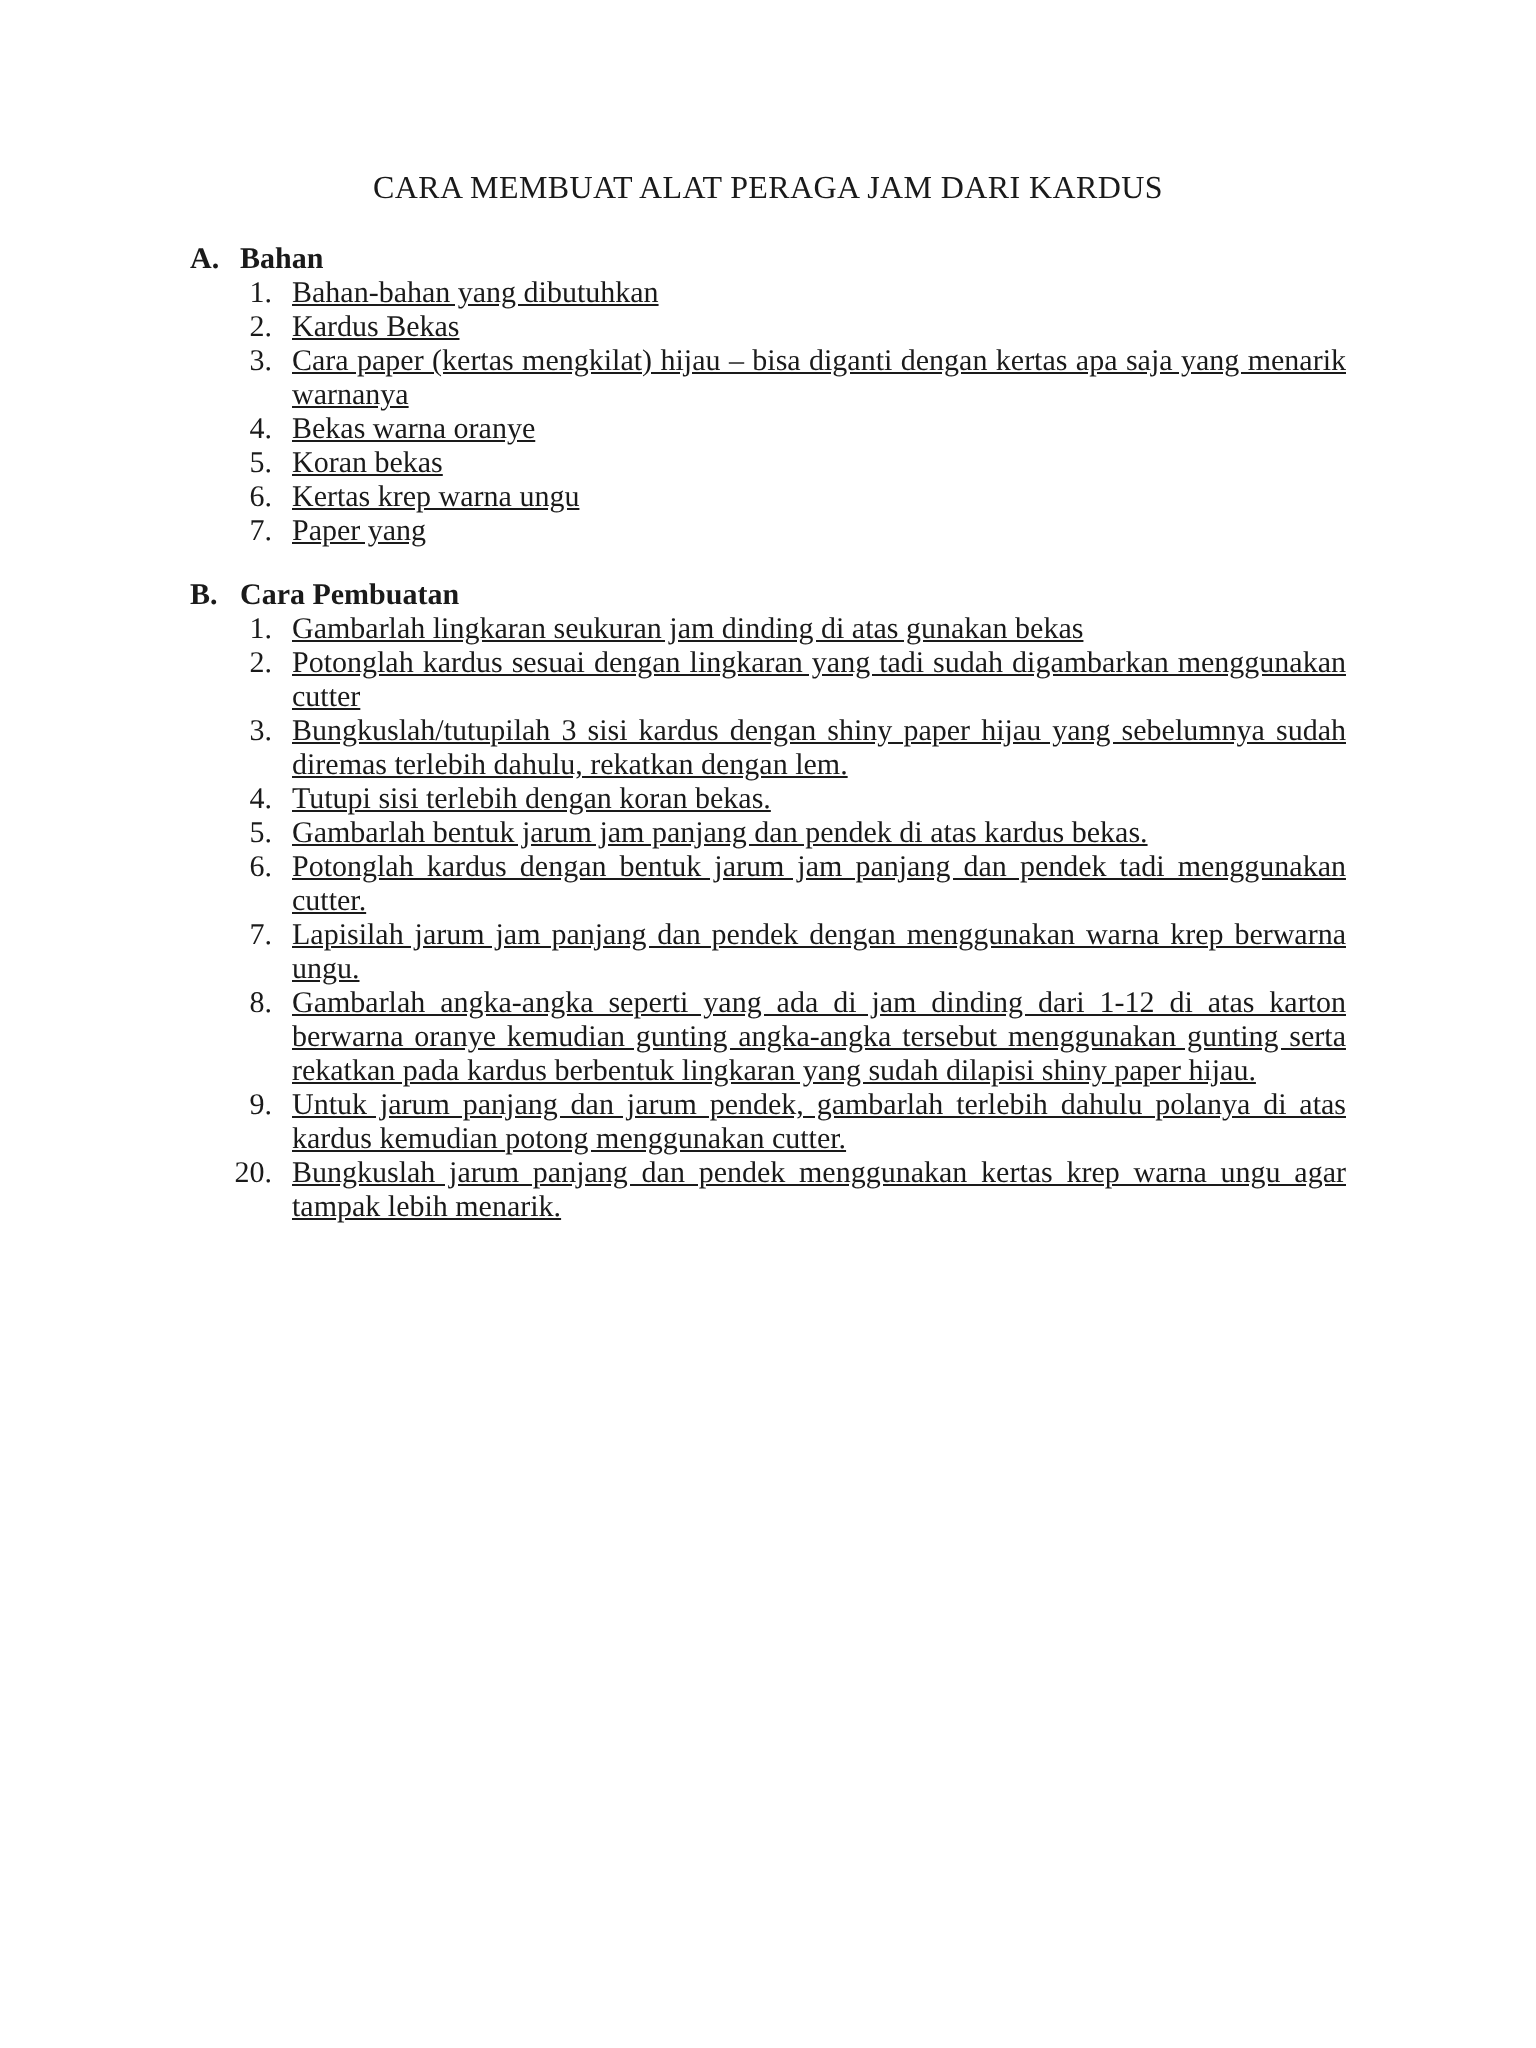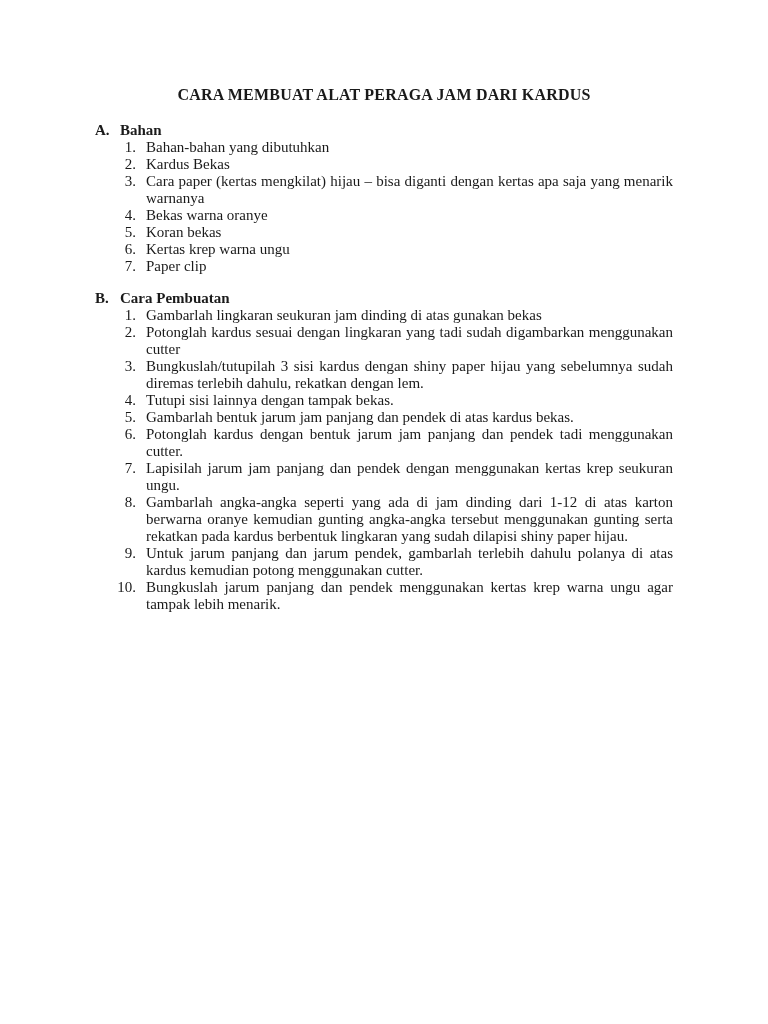--- a/index.html
+++ b/index.html
@@ -18,21 +18,21 @@
     box-sizing: border-box;
     width: 768px;
     height: 1024px;
     padding: 0 95px;
     background: #ffffff;
   }
   .doc-title {
     margin-top: 86px;
     font-size: 16px;
     line-height: 18px;
-    font-weight: bold;
+    font-weight: normal;
     text-align: center;
     letter-spacing: 0.2px;
   }
   .section { margin: 0; }
   .section-heading {
     display: flex;
     font-weight: bold;
     font-size: 15px;
     line-height: 17px;
   }
@@ -49,20 +49,21 @@
   }
   .li .num {
     flex: 0 0 41px;
     text-align: right;
     padding-right: 10px;
     white-space: nowrap;
   }
   .li .txt {
     flex: 1;
     text-align: justify;
+    text-decoration: underline;
   }
 </style>
 </head>
 <body>
 
 <div class="doc-page">
 
   <h1 class="doc-title">CARA MEMBUAT ALAT PERAGA JAM DARI KARDUS</h1>
 
   <div class="section section-a">
@@ -90,21 +91,21 @@
       <div class="li">
         <span class="num">5.</span>
         <span class="txt">Koran bekas</span>
       </div>
       <div class="li">
         <span class="num">6.</span>
         <span class="txt">Kertas krep warna ungu</span>
       </div>
       <div class="li">
         <span class="num">7.</span>
-        <span class="txt">Paper clip</span>
+        <span class="txt">Paper yang</span>
       </div>
     </div>
   </div>
 
   <div class="section section-b">
     <div class="section-heading">
       <span class="section-letter">B.</span>
       <span class="section-title-text">Cara Pembuatan</span>
     </div>
     <div class="list">
@@ -115,42 +116,42 @@
       <div class="li">
         <span class="num">2.</span>
         <span class="txt">Potonglah kardus sesuai dengan lingkaran yang tadi sudah digambarkan menggunakan cutter</span>
       </div>
       <div class="li">
         <span class="num">3.</span>
         <span class="txt">Bungkuslah/tutupilah 3 sisi kardus dengan shiny paper hijau yang sebelumnya sudah diremas terlebih dahulu, rekatkan dengan lem.</span>
       </div>
       <div class="li">
         <span class="num">4.</span>
-        <span class="txt">Tutupi sisi lainnya dengan tampak bekas.</span>
+        <span class="txt">Tutupi sisi terlebih dengan koran bekas.</span>
       </div>
       <div class="li">
         <span class="num">5.</span>
         <span class="txt">Gambarlah bentuk jarum jam panjang dan pendek di atas kardus bekas.</span>
       </div>
       <div class="li">
         <span class="num">6.</span>
         <span class="txt">Potonglah kardus dengan bentuk jarum jam panjang dan pendek tadi menggunakan cutter.</span>
       </div>
       <div class="li">
         <span class="num">7.</span>
-        <span class="txt">Lapisilah jarum jam panjang dan pendek dengan menggunakan kertas krep seukuran ungu.</span>
+        <span class="txt">Lapisilah jarum jam panjang dan pendek dengan menggunakan warna krep berwarna ungu.</span>
       </div>
       <div class="li">
         <span class="num">8.</span>
         <span class="txt">Gambarlah angka-angka seperti yang ada di jam dinding dari 1-12 di atas karton berwarna oranye kemudian gunting angka-angka tersebut menggunakan gunting serta rekatkan pada kardus berbentuk lingkaran yang sudah dilapisi shiny paper hijau.</span>
       </div>
       <div class="li">
         <span class="num">9.</span>
         <span class="txt">Untuk jarum panjang dan jarum pendek, gambarlah terlebih dahulu polanya di atas kardus kemudian potong menggunakan cutter.</span>
       </div>
       <div class="li">
-        <span class="num">10.</span>
+        <span class="num">20.</span>
         <span class="txt">Bungkuslah jarum panjang dan pendek menggunakan kertas krep warna ungu agar tampak lebih menarik.</span>
       </div>
     </div>
   </div>
 
 </div>
 
 </body></html>

